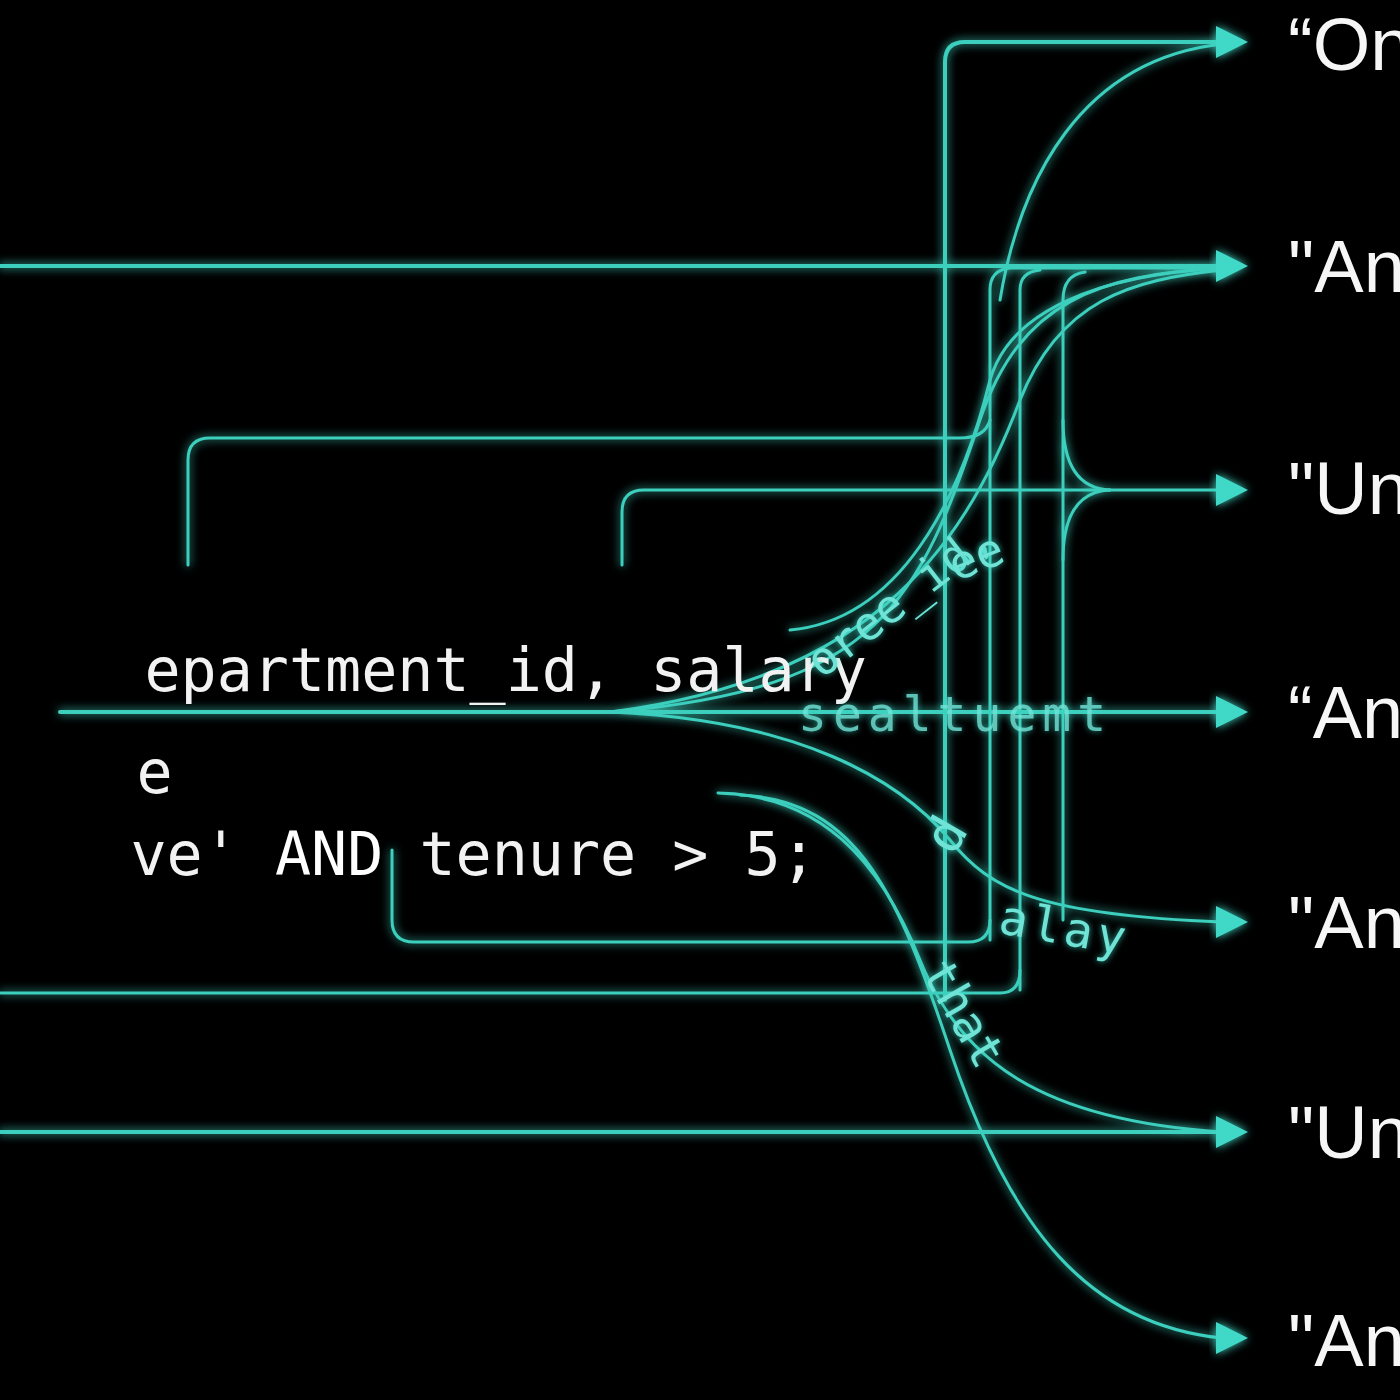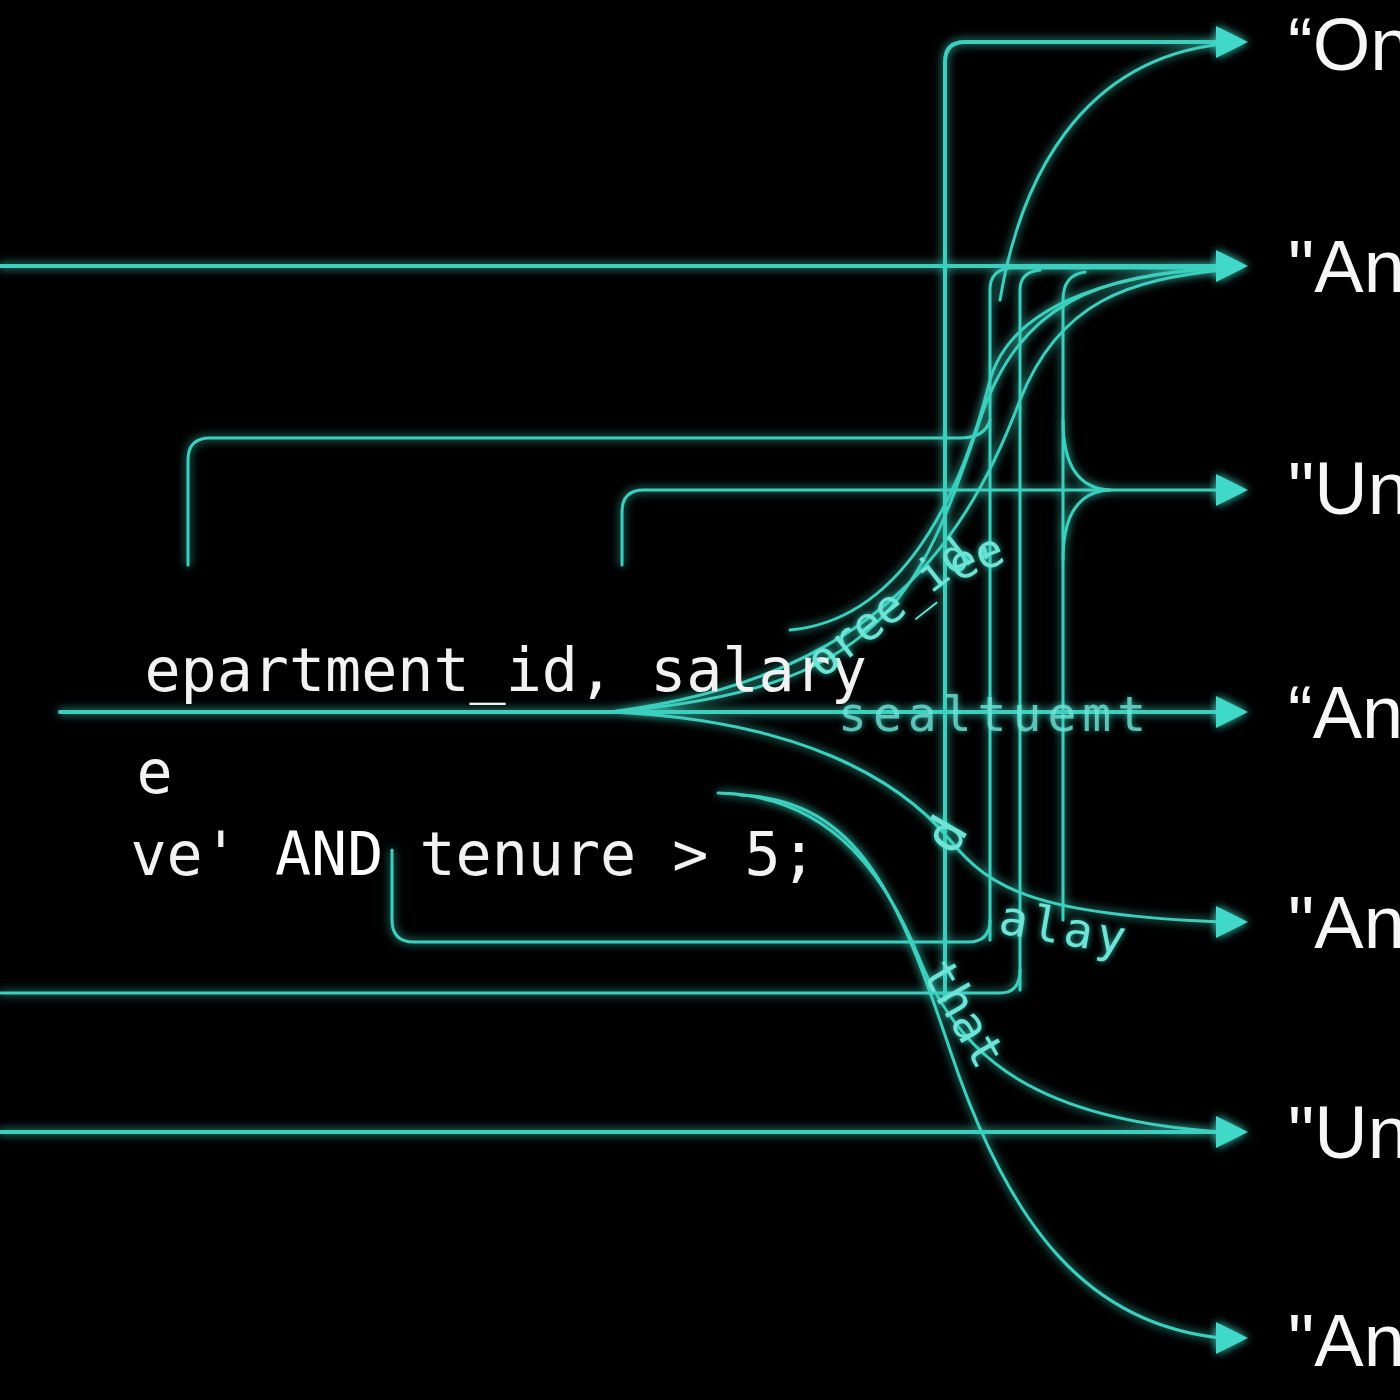--- a/index.html
+++ b/index.html
@@ -145,17 +145,17 @@
   <div class="out-label" style="top:8px;">“On</div>
   <div class="out-label" style="top:230px;">"An</div>
   <div class="out-label" style="top:452px;">"Un</div>
   <div class="out-label" style="top:676px;">“An</div>
   <div class="out-label" style="top:886px;">"An</div>
   <div class="out-label" style="top:1096px;">"Un</div>
   <div class="out-label" style="top:1304px;">"An</div>
 
   <div class="token" style="left:812px; top:640px; font-size:46px; transform: rotate(-38deg);">oree_id,</div>
   <div class="token" style="left:950px; top:540px; font-size:46px; transform: rotate(-22deg);">ee</div>
-  <div class="token" style="left:798px; top:686px; font-size:48px; letter-spacing:6px; opacity:0.85;margin-left:40px;">sealtuemt</div>
+  <div class="token" style="left:798px; top:686px; font-size:48px; letter-spacing:6px; opacity:0.85;">sealtuemt</div>
   <div class="token" style="left:938px; top:818px; font-size:52px; transform: rotate(-60deg);">d</div>
   <div class="token" style="left:1000px; top:888px; font-size:48px; letter-spacing:4px; transform: rotate(10deg);">alay</div>
   <div class="token" style="left:935px; top:935px; font-size:48px; transform: rotate(60deg);">that</div>
 </div>
 
 </body></html>

